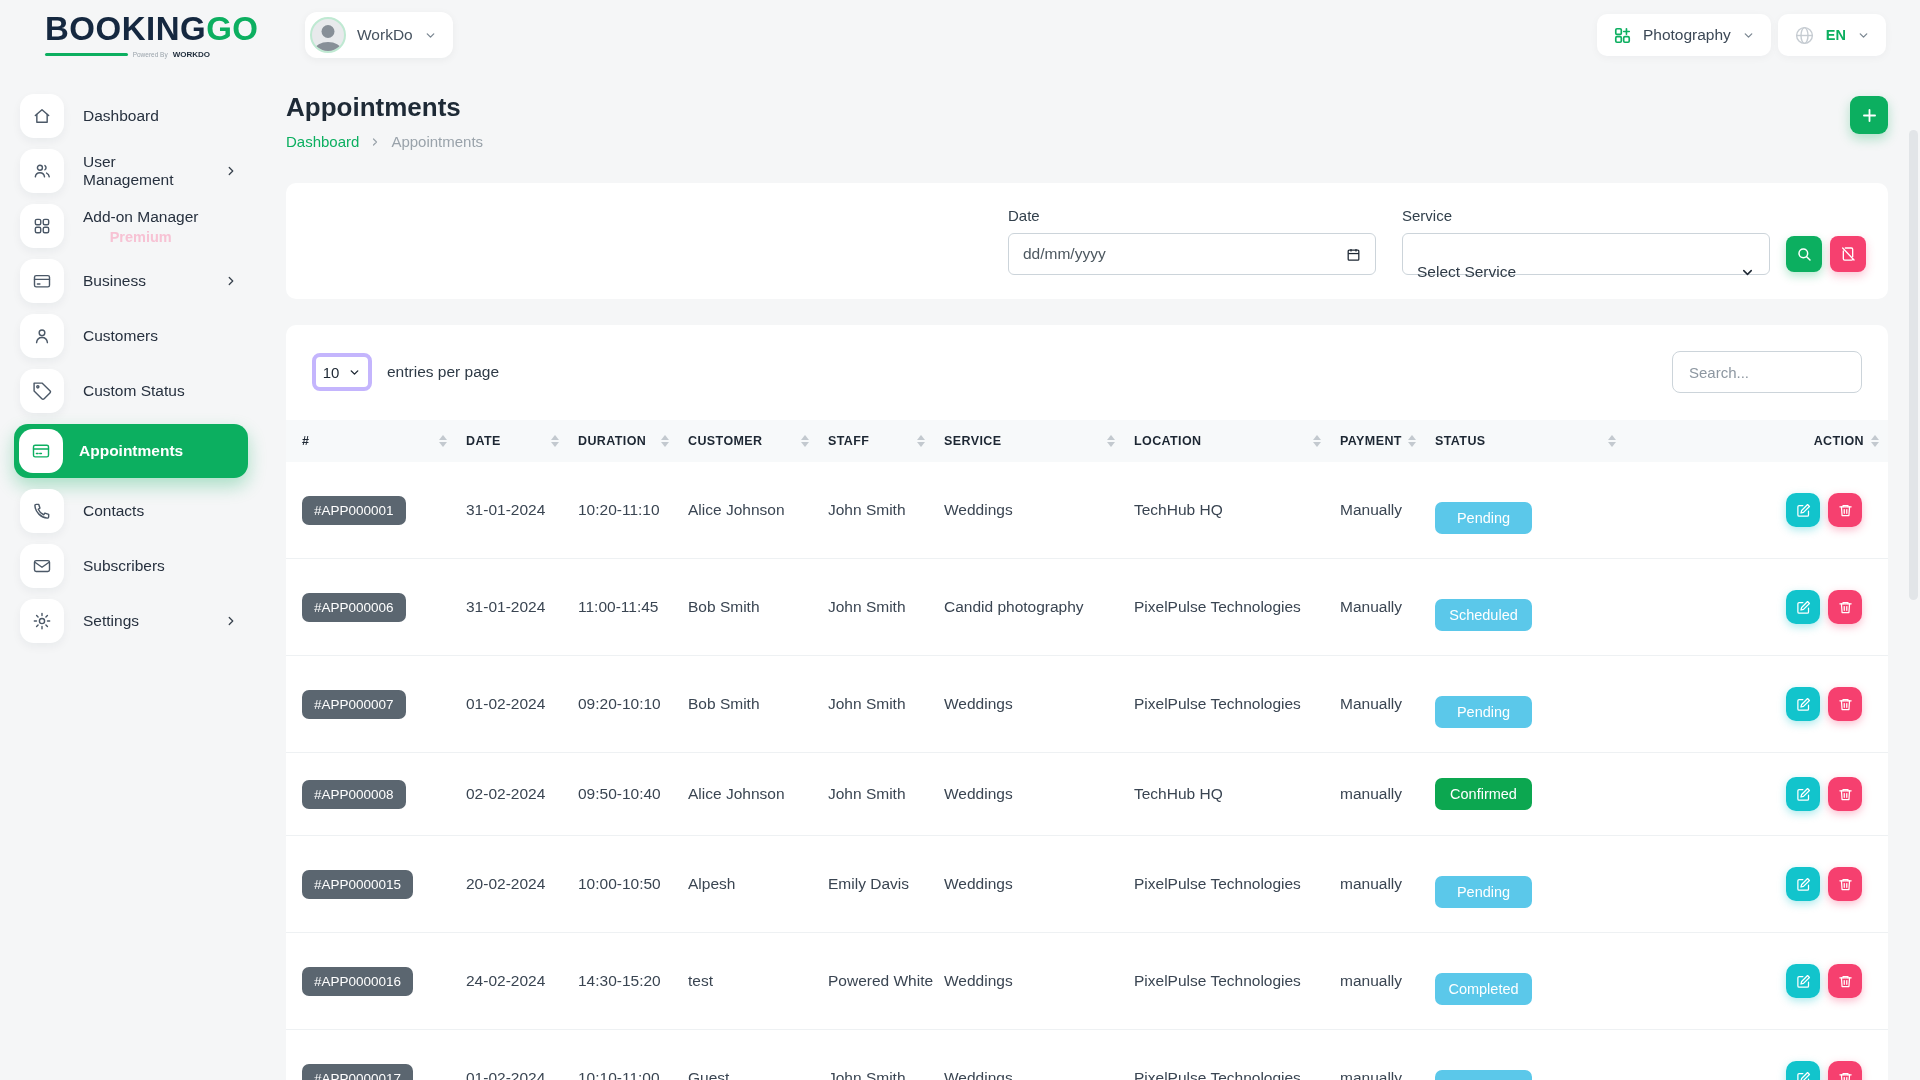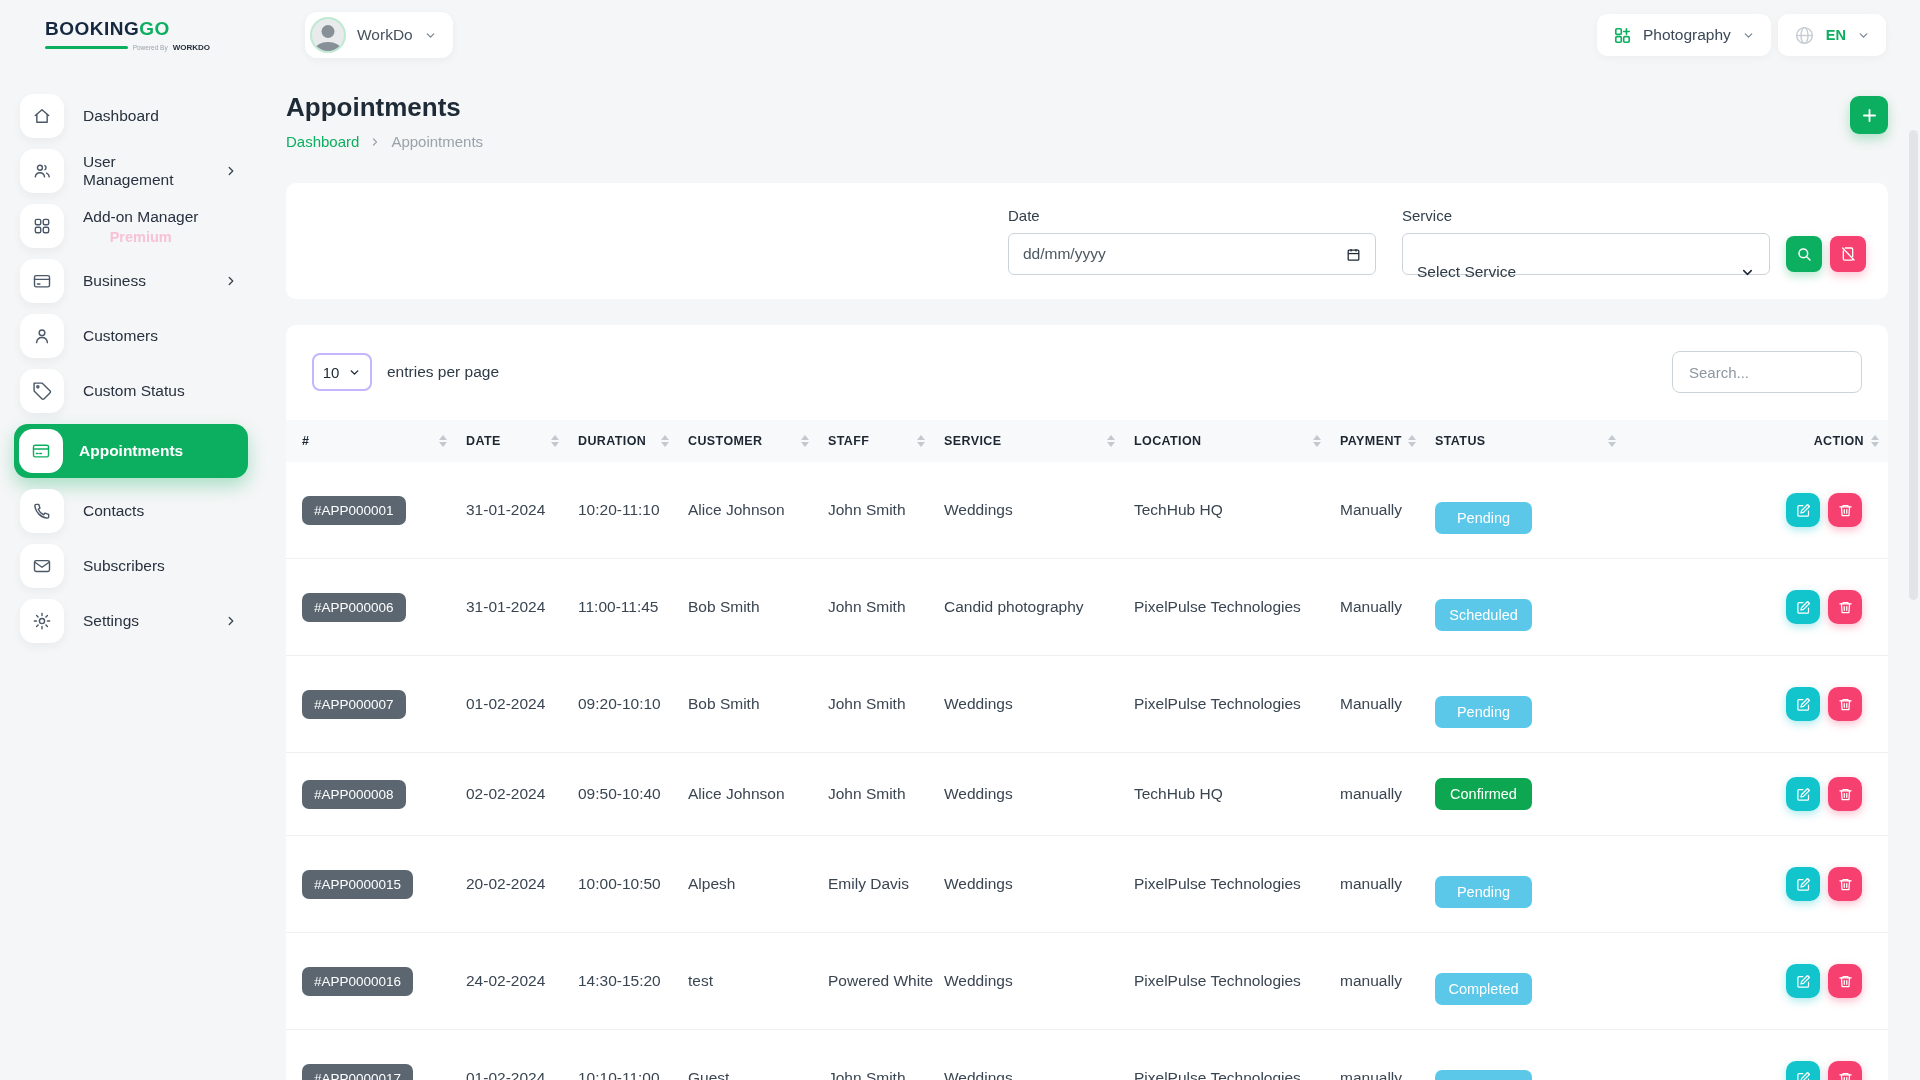--- a/index.html
+++ b/index.html
@@ -15,21 +15,21 @@
     --border:#d7dde2;
     --row-border:#eef1f3;
   }
   *{box-sizing:border-box;margin:0;padding:0;font-family:"Liberation Sans",sans-serif;}
   html,body{width:1920px;height:1080px;overflow:hidden;background:#f5f6f7;}
   svg{display:block;}
 
   
   .topbar{display:flex;align-items:center;height:70px;padding:0 34px 0 45px;}
   .logo-block{width:165px;}
-  .logo-text{font-size:19px;font-weight:800;color:#152840;letter-spacing:.5px;line-height:1;}
+  .logo-text{font-size:33px;font-weight:800;color:#152840;letter-spacing:.5px;line-height:1;}
   .logo-text .accent{color:var(--accent-green);}
   .logo-sub{display:flex;align-items:center;gap:5px;margin-top:5px;}
   .logo-line{flex:1;height:3px;background:var(--accent-green);border-radius:2px;}
   .powered-by{font-size:6.5px;color:#9aa3ab;white-space:nowrap;}
   .powered-brand{font-size:8px;font-weight:800;color:#1d2b3a;white-space:nowrap;}
   .workspace-pill{display:flex;align-items:center;gap:11px;background:#fff;border-radius:12px;
     padding:5px 16px 5px 5px;height:46px;margin-left:95px;box-shadow:0 2px 8px rgba(20,30,40,.05);cursor:pointer;}
   .avatar{position:relative;width:36px;height:36px;border-radius:50%;background:#e8eaec;border:2px solid #bfe9d2;overflow:hidden;}
   .avatar::before{content:"";position:absolute;top:6px;left:50%;transform:translateX(-50%);width:13px;height:13px;border-radius:50%;background:#878f97;}
   .avatar::after{content:"";position:absolute;bottom:-7px;left:50%;transform:translateX(-50%);width:26px;height:16px;border-radius:50% 50% 0 0;background:#878f97;}
@@ -77,21 +77,21 @@
   .service-select span{color:#2e3a46;margin-top:36px;}
   .filter-buttons{display:flex;gap:8px;margin-left:-10px;padding-bottom:3px;}
   .sq-btn{width:36px;height:36px;border:none;border-radius:8px;color:#fff;display:flex;align-items:center;justify-content:center;cursor:pointer;}
   .btn-search{background:var(--accent-green);box-shadow:0 4px 10px rgba(12,175,96,.3);}
   .btn-reset{background:var(--danger-pink);box-shadow:0 4px 10px rgba(246,64,111,.3);}
 
   
   .table-card{background:#fff;border-radius:10px;margin-top:26px;padding:26px 0 0;min-height:760px;}
   .table-controls{display:flex;align-items:center;justify-content:space-between;padding:0 26px;margin-bottom:27px;}
   .page-size{display:flex;align-items:center;gap:15px;}
-  .page-size-select{width:60px;height:38px;border:2px solid #c4b5fd;border-radius:8px;display:flex;align-items:center;
+  .page-size-select{width:60px;height:38px;border:4px solid #c4b5fd;border-radius:8px;display:flex;align-items:center;
     justify-content:center;gap:9px;font-size:15px;color:#1d2733;cursor:pointer;background:#fff;}
   .entries-label{font-size:15.5px;color:#2e3a46;}
   .search-input{width:190px;height:42px;border:1px solid #ccd4da;border-radius:8px;padding:10px 16px;font-size:15px;
     color:#333f4b;outline:none;background:#fff;}
   .search-input::placeholder{color:#8d97a1;}
 
   table{width:100%;border-collapse:collapse;table-layout:fixed;}
   thead th{background:#f7f9fa;text-align:left;font-size:12.5px;font-weight:700;color:#1d2733;letter-spacing:.4px;
     padding:14px 24px 14px 10px;position:relative;cursor:pointer;white-space:nowrap;}
   thead th:first-child{padding-left:16px;}

